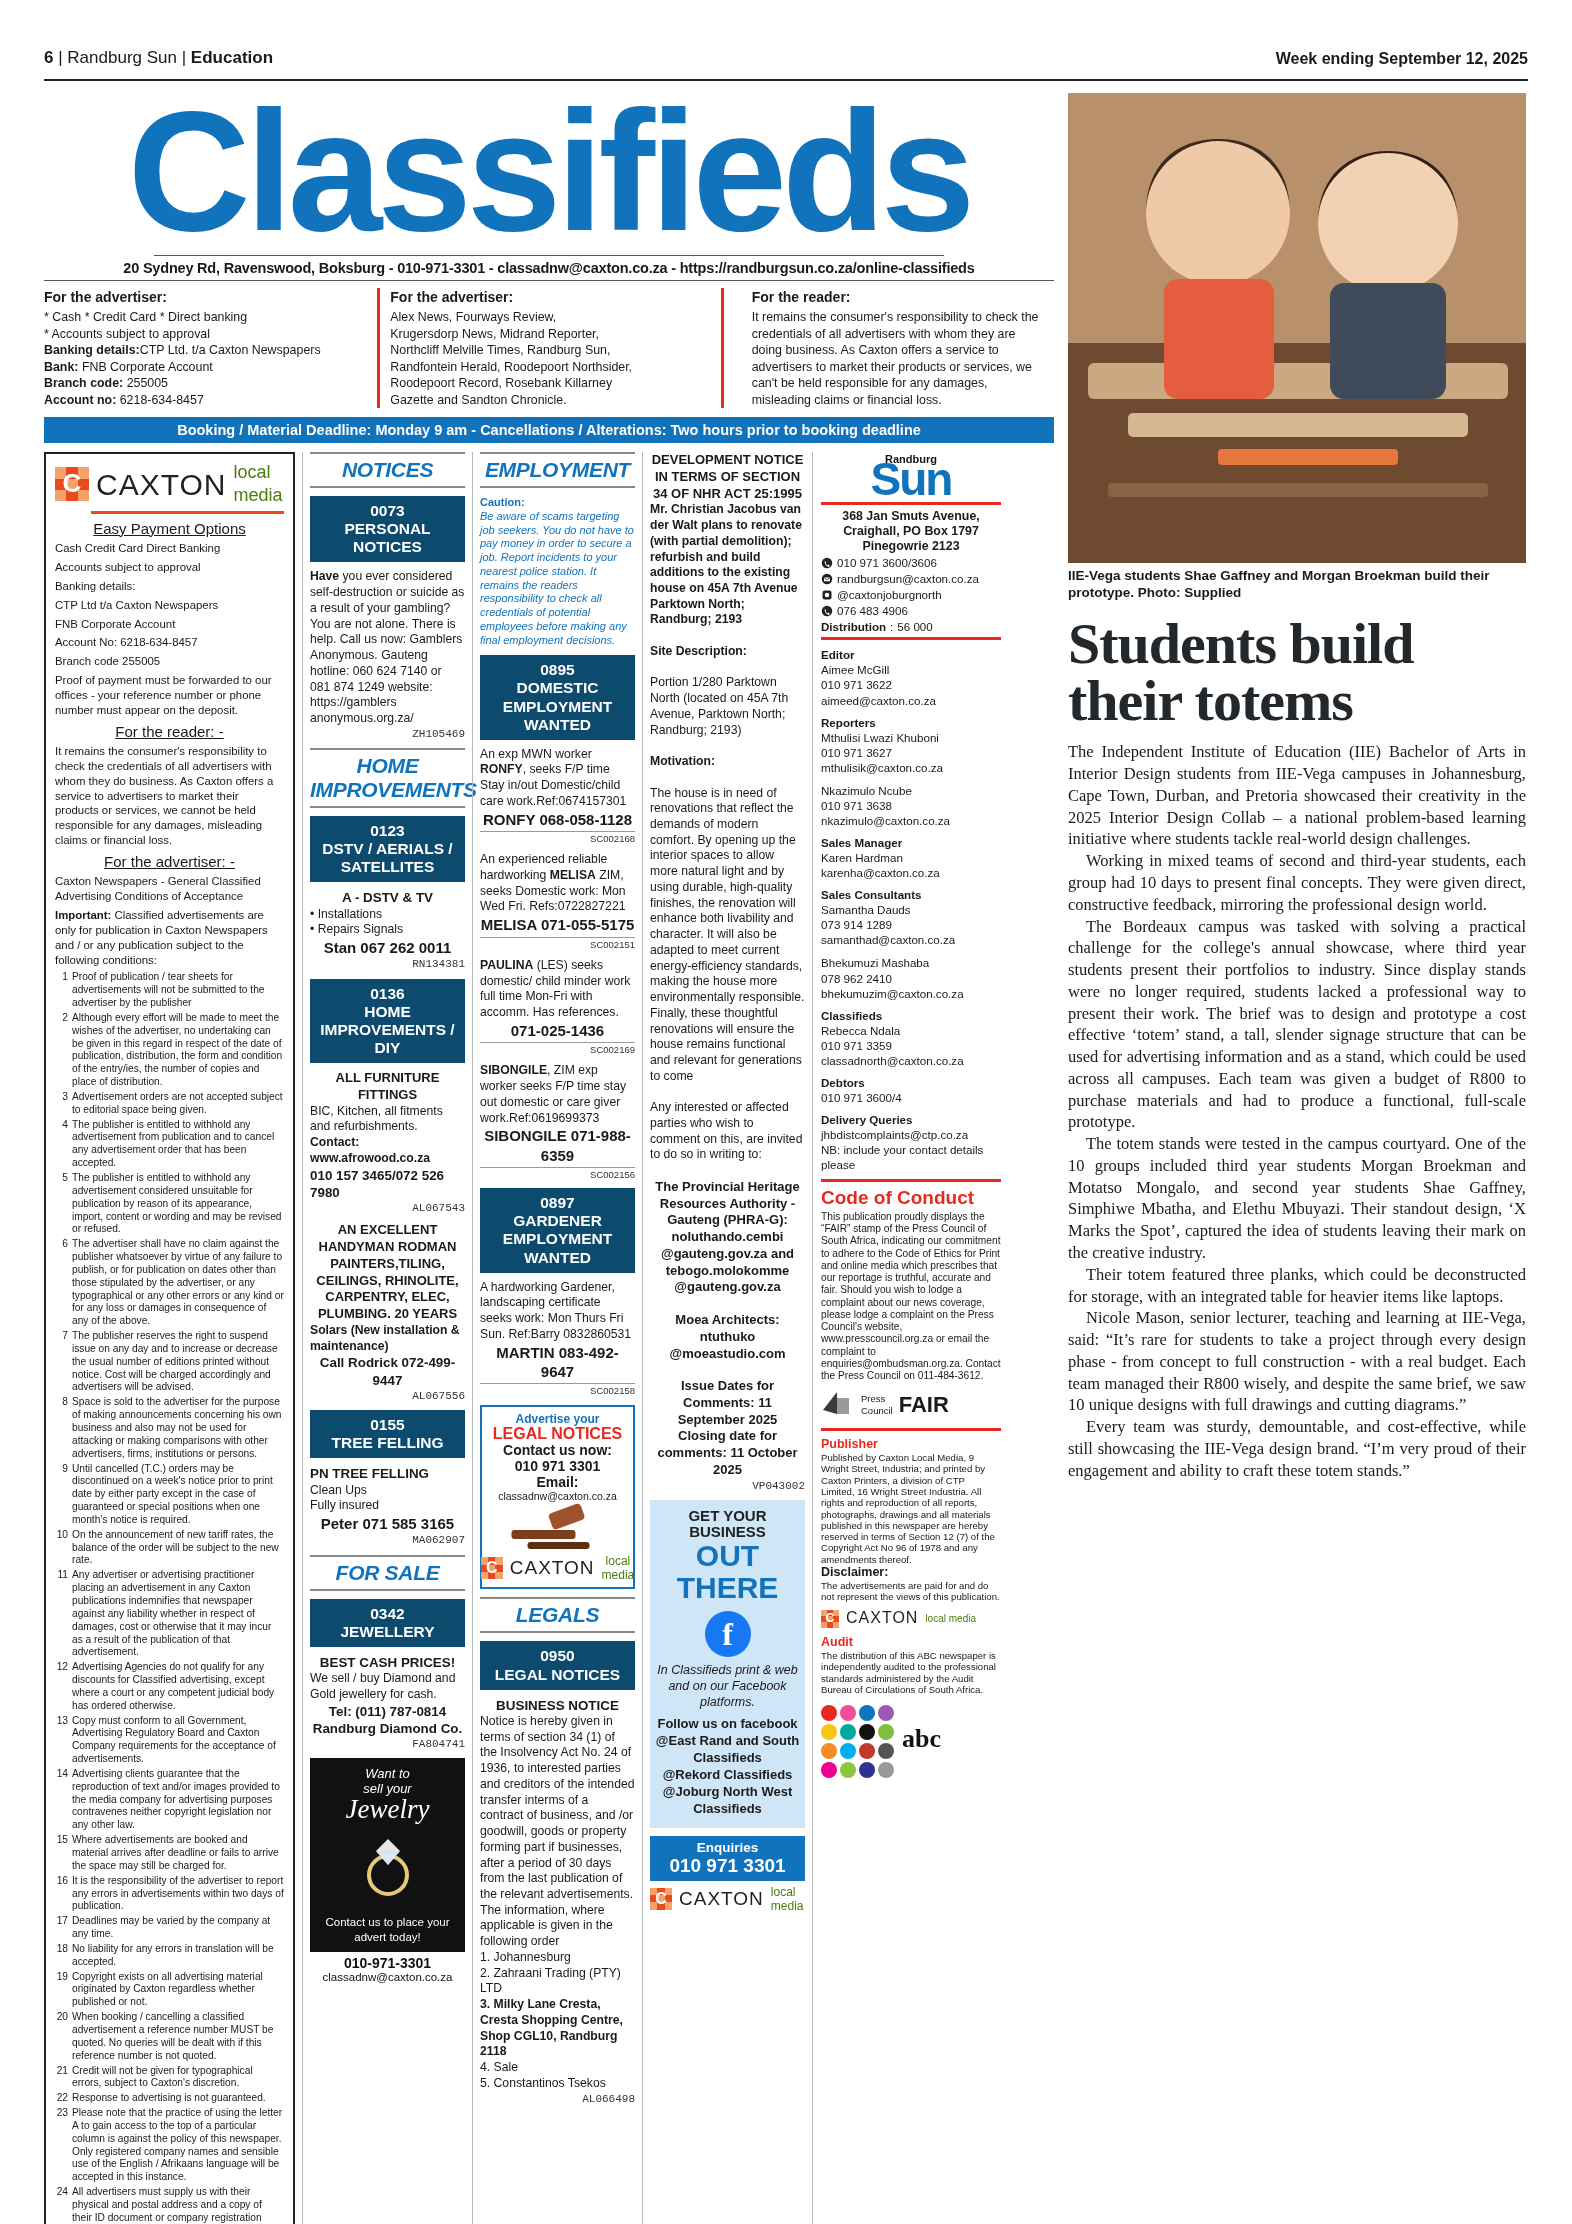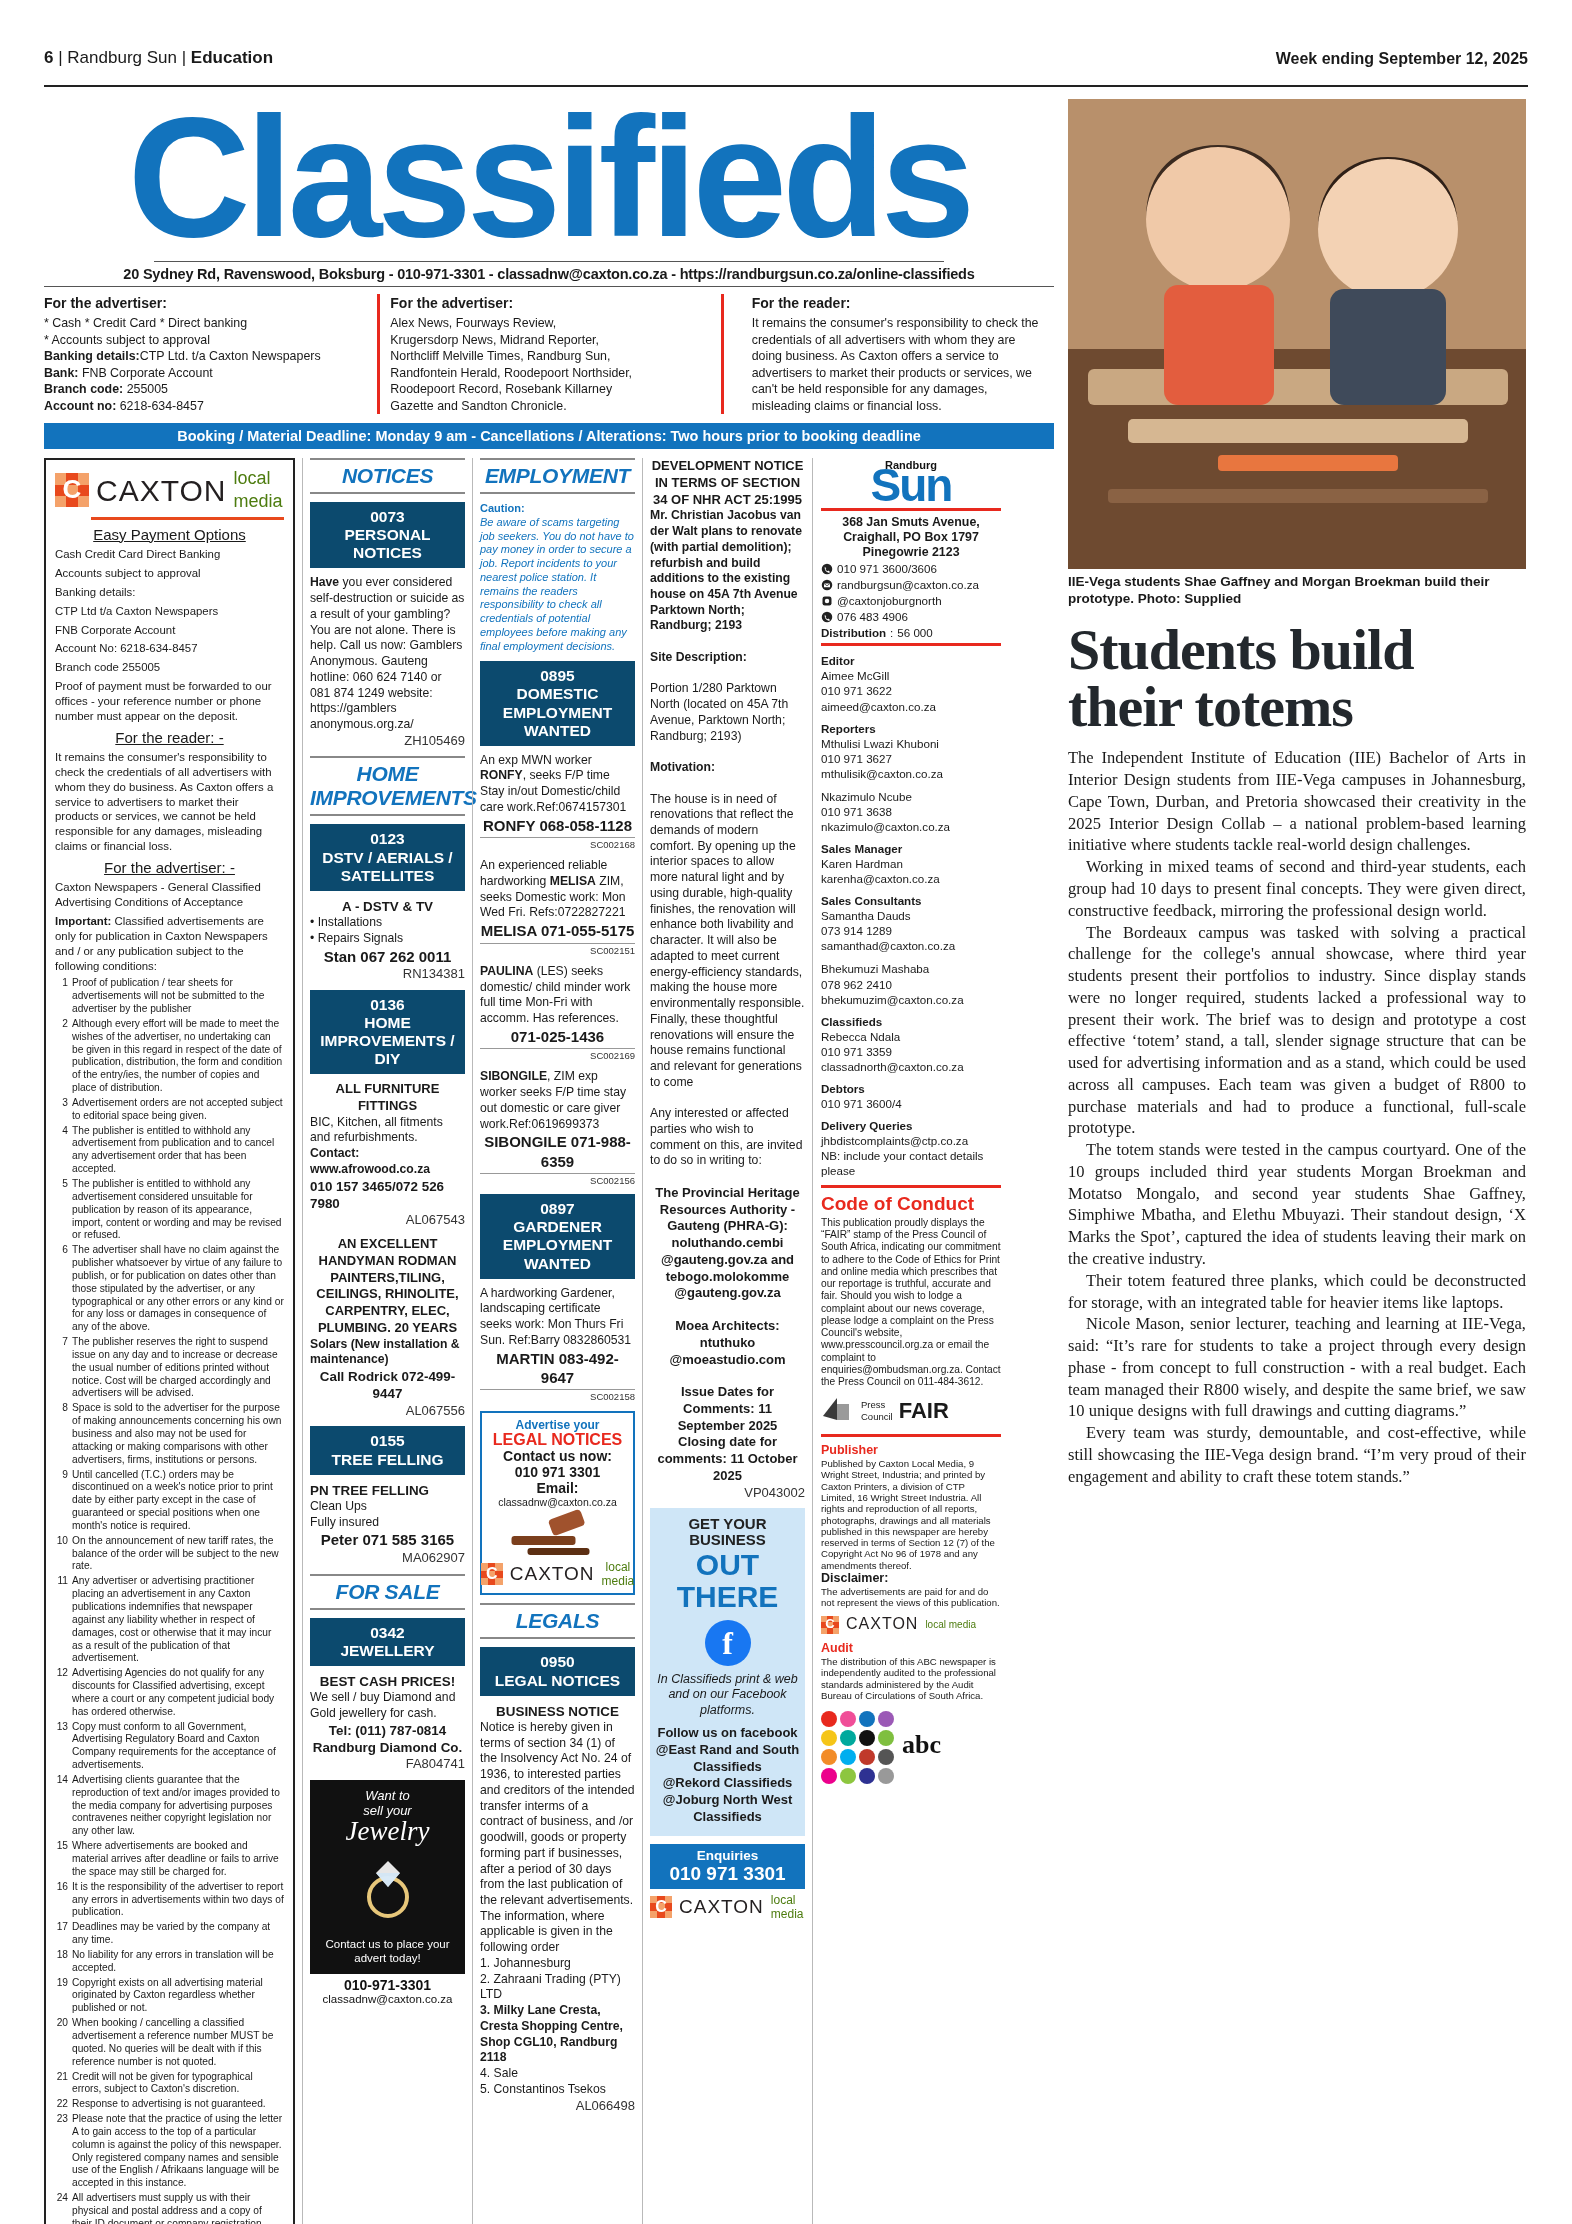--- a/index.html
+++ b/index.html
@@ -9,21 +9,21 @@
     background:#fff;
     font-family:"Liberation Sans", sans-serif;
     color:#1a1a1a;
     position:relative;
     overflow:hidden;
   }
   .page { width:1572px; height:2224px; padding:48px 44px 10px 44px; position:relative; }
 
   
   .topbar { display:flex; justify-content:space-between; align-items:flex-end;
-            border-bottom:2px solid #222; padding-bottom:17px; font-size:17px; }
+            border-bottom:2px solid #222; padding-bottom:11px; font-size:17px; }
   .topbar .left { font-weight:400; }
   .topbar .left b { font-weight:700; }
   .topbar .right { font-weight:700; font-size:16px; }
 
   
   .zones { display:flex; gap:14px; margin-top:12px; }
   .zone-left { width:1010px; }
   .zone-right { width:458px; }
 
   
@@ -63,21 +63,21 @@
                padding:4px 0; margin:0 0 8px 0; letter-spacing:-0.3px; }
 
   .codebox { background:#0c4a6e; color:#fff; text-align:center; font-weight:700;
              font-size:15.5px; line-height:1.17; padding:6px 3px; margin:0 0 7px 0; }
 
   .ad { font-size:12.2px; line-height:1.29; margin-bottom:7px; }
   .ad b { font-weight:700; }
   .ad .ctr { text-align:center; font-weight:700; font-size:13px; }
   .ad .ref { text-align:right; font-size:9.5px; color:#333; border-top:1px solid #999;
              margin-top:2px; padding-top:1px; }
-  .ad .refplain { text-align:right; font-size:13px; color:#333; }
+  .ad .refplain { text-align:right; font-size:11px; color:#333;font-family:Liberation Mono, monospace; }
   .ad .big { font-size:15px; font-weight:700; text-align:center; }
   .ad .mid { font-size:13.4px; font-weight:700; }
 
   .caution { font-size:11px; font-style:italic; color:#1273bd; line-height:1.25; margin-bottom:8px; }
   .caution b { font-style:normal; font-weight:700; }
 
   
   .caxton-box { border:2px solid #222; padding:7px 9px; font-size:11.4px; line-height:1.3; }
   .caxton-logo { display:flex; align-items:center; gap:7px; justify-content:flex-start; }
   .cx-mark { width:34px; height:34px; background:#e8491d; position:relative; flex:none;

